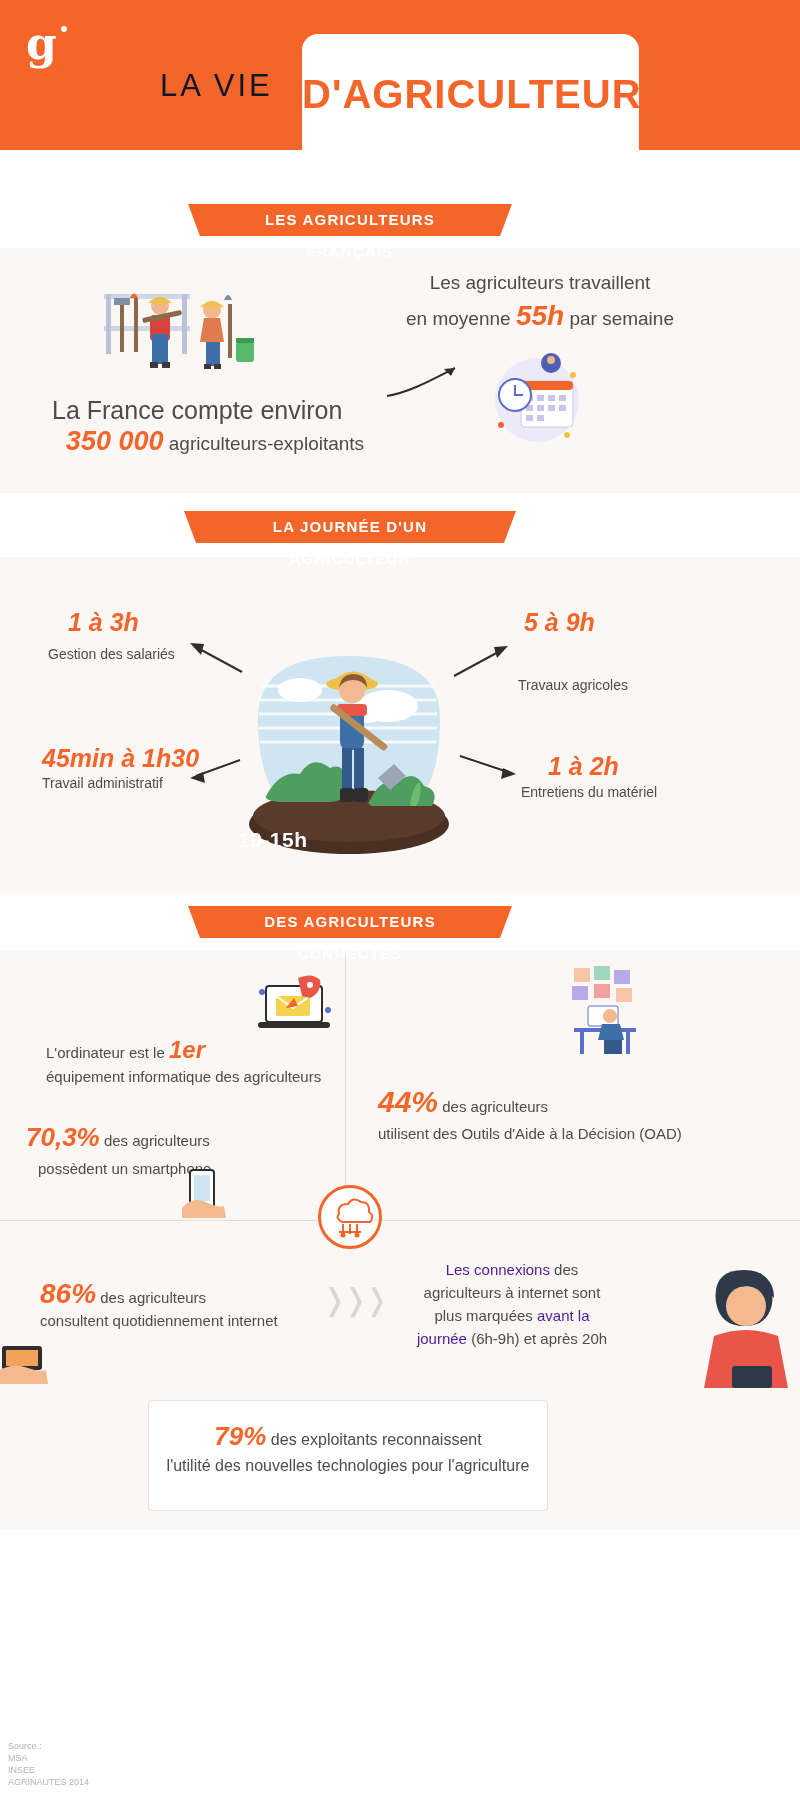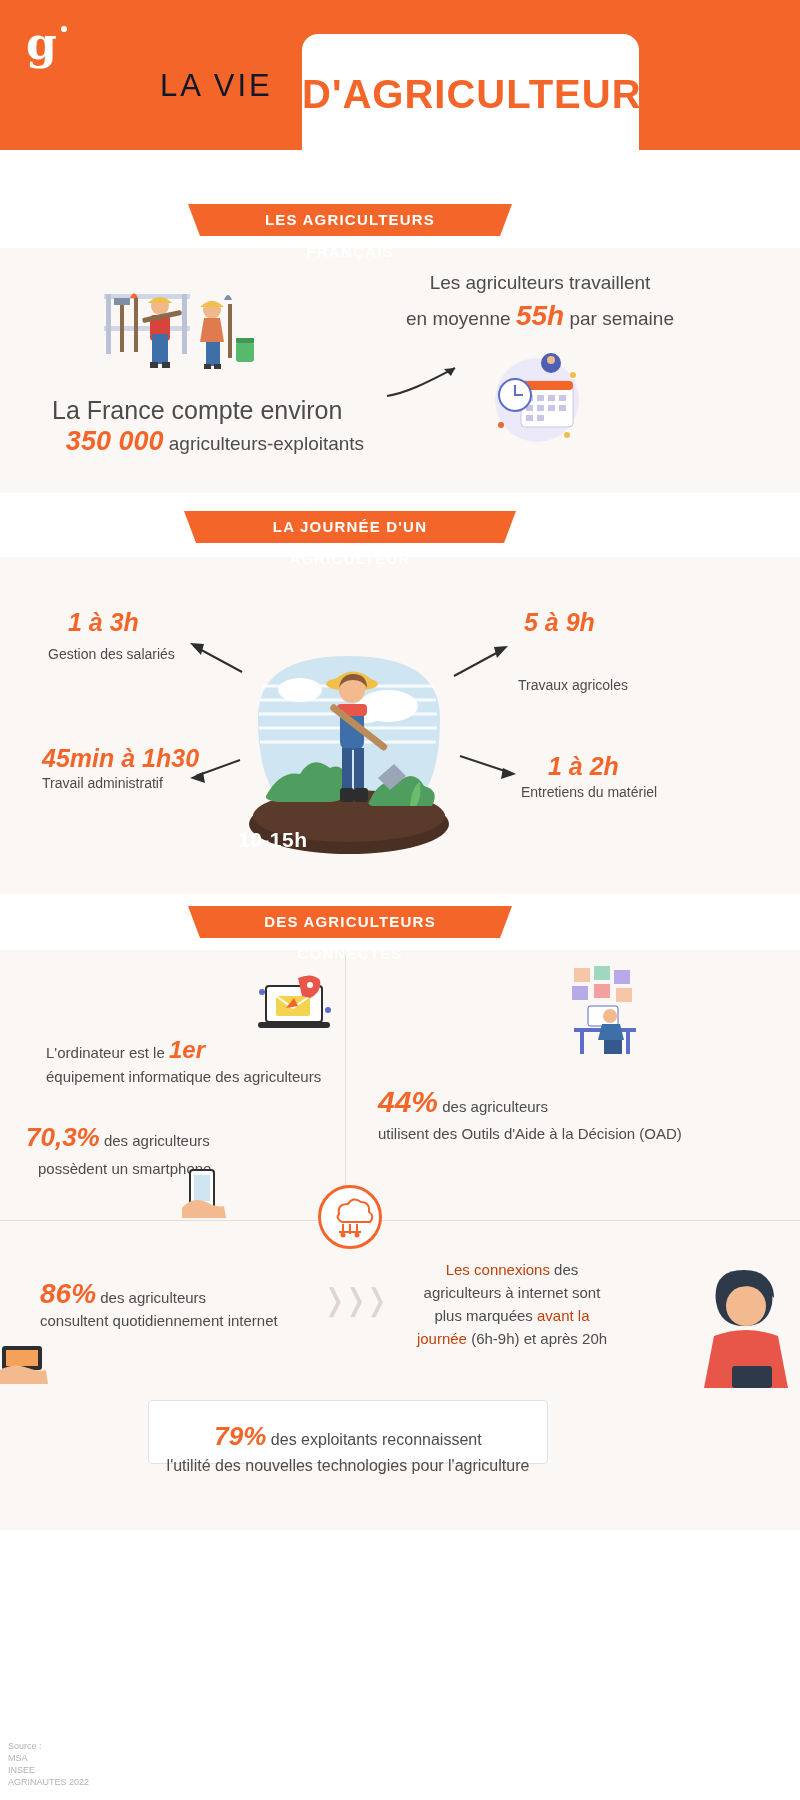--- a/index.html
+++ b/index.html
@@ -93,21 +93,21 @@
     border-color: #f4652a transparent transparent transparent;
   }
 
   .section-bg {
     position: absolute;
     left: 0;
     width: 800px;
     background: #fbf7f5;
   }
 
-  .orange { color: #c2410c; text-align: right; }
+  .orange { color: #4c1d95; text-align: right; }
 
   
   #sec1-bg { top: 248px; height: 245px; }
   .s1-farmers-icon { position: absolute; left: 100px; top: 270px; width: 165px; height: 110px; }
   .s1-france-line1 {
     position: absolute; left: 52px; top: 396px; width: 330px;
     text-align: left; font-size: 25px; color: #4c4c4c;
   }
   .s1-france-line2 {
     position: absolute; left: 30px; top: 426px; width: 370px;
@@ -155,21 +155,21 @@
     width: 64px; height: 64px; border-radius: 50%;
     background: #ffffff; border: 3px solid #f4652a;
   }
   .chev {
     position: absolute; left: 322px; top: 1282px;
     font-size: 30px; color: #dfd6d1; letter-spacing: -4px;
   }
 
   .bottom-card {
     position: absolute; left: 148px; top: 1400px;
-    width: 400px; height: 64px;
+    width: 400px; height: 111px;
     background: #ffffff;
     border: 1px solid #e2e2e2;
     border-radius: 4px;
   }
   .bottom-card .l1 {
     position:absolute; left:0; right:0; top: 20px; text-align:center;
     font-size: 16px; color:#4c4c4c;
   }
   .bottom-card .l1 .num { font-size: 26px; font-weight: bold; color:#f4652a; font-style: italic; }
   .bottom-card .l2 {
@@ -489,16 +489,16 @@
       <span class="num">79%</span>
       <span>des exploitants reconnaissent</span>
     </div>
     <div class="l2">l'utilité des nouvelles technologies pour l'agriculture</div>
   </div>
 
   <div class="source">
     <div>Source :</div>
     <div>MSA</div>
     <div>INSEE</div>
-    <div>AGRINAUTES 2022</div>
+    <div>AGRINAUTES 2014</div>
   </div>
 
 </div>
 
 </body></html>

